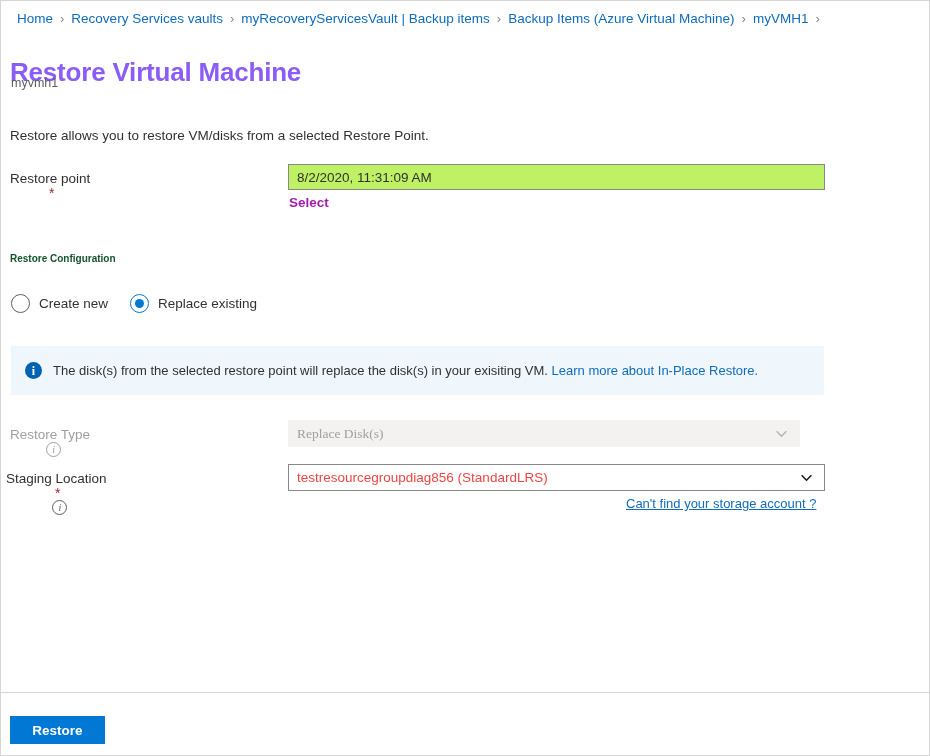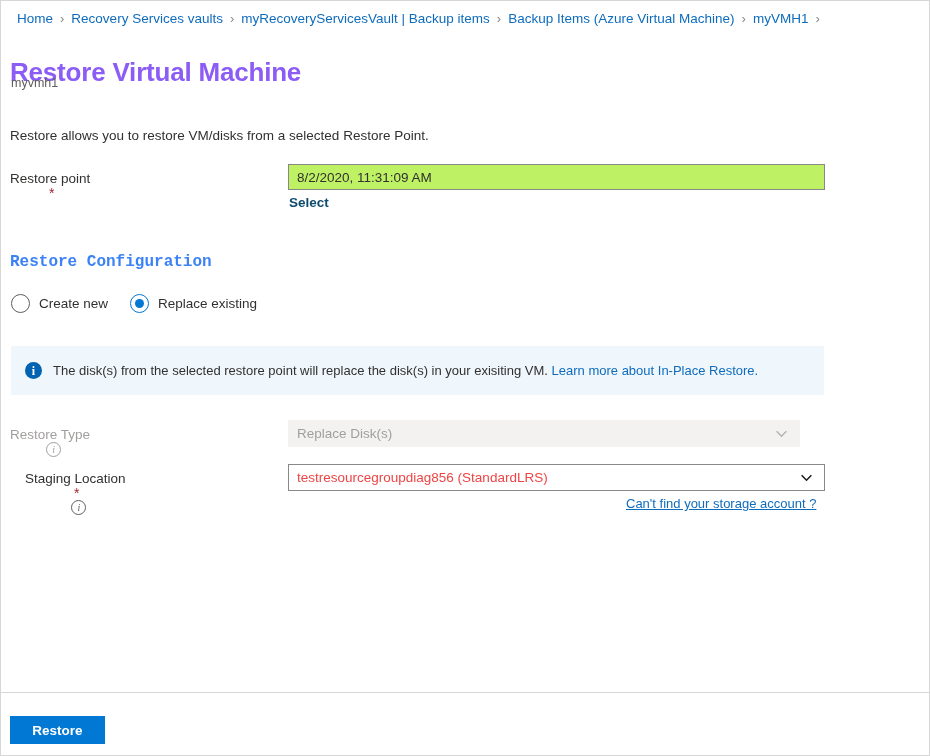--- a/index.html
+++ b/index.html
@@ -120,33 +120,32 @@
     background: #bef264;
     font-family: "Liberation Sans", sans-serif;
     font-size: 13.5px;
     color: #323130;
     padding: 0 8px;
     outline: none;
   }
 
   .inline-link {
     position: absolute;
-    color: #0c4a6e;
+    color: #a21caf;
     font-size: 13.5px;
     font-weight: 600;
     cursor: pointer;
   }
 
   
   .section-heading {
     position: absolute;
-    font-size: 16px;
+    font-size: 10px;
     font-weight: 600;
-    color: #3b82f6;
-    font-family: Liberation Mono, monospace;
+    color: #14532d;
   }
 
   
   .radio-group {
     position: absolute;
     display: flex;
   }
   .radio-item {
     display: flex;
     align-items: center;
@@ -334,28 +333,28 @@
     <span class="banner-text">
       <span>The disk(s) from the selected restore point will replace the disk(s) in your exisiting VM.</span>
       <span class="banner-link">Learn more about In-Place Restore.</span>
     </span>
   </div>
 
   <div class="form-label muted" style="top:426px;left:9px;">
     <span>Restore Type</span>
     <span class="info-icon disabled">i</span>
   </div>
-  <div class="dropdown disabled" style="top:419px;left:287px;width:512px;height:27px;">
+  <div class="dropdown disabled" style="top:419px;left:287px;width:512px;height:27px;font-family:Liberation Serif, serif;">
     <span class="dropdown-value">Replace Disk(s)</span>
     <svg class="chev" viewBox="0 0 12 12">
       <path d="M1.5 4 L6 8.5 L10.5 4" fill="none" stroke-width="1.2"></path>
     </svg>
   </div>
 
-  <div class="form-label" style="top:470px;left:24px;">
+  <div class="form-label" style="top:470px;left:5px;">
     <span>Staging Location</span>
     <span class="req-star">*</span>
     <span class="info-icon">i</span>
   </div>
   <div class="dropdown" style="top:463px;left:287px;width:537px;height:27px;">
     <span class="dropdown-value">testresourcegroupdiag856 (StandardLRS)</span>
     <svg class="chev" viewBox="0 0 12 12">
       <path d="M1.5 4 L6 8.5 L10.5 4" fill="none" stroke-width="1.4"></path>
     </svg>
   </div>

